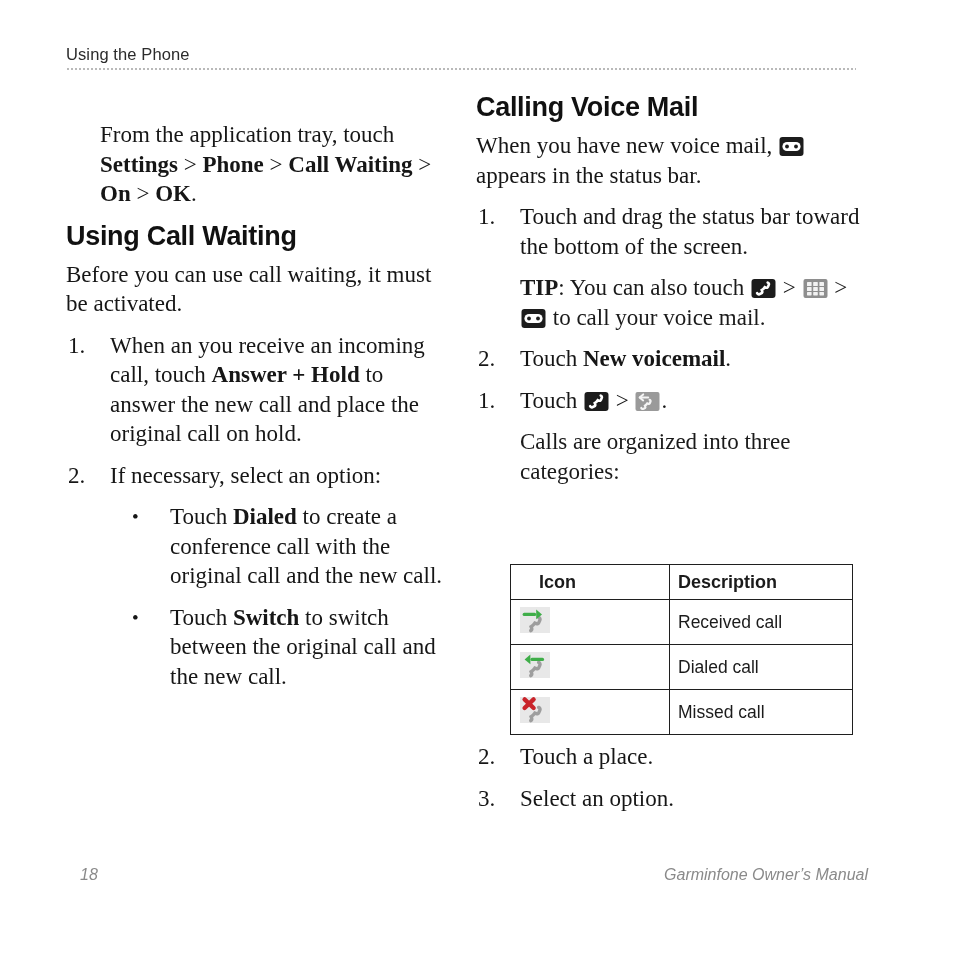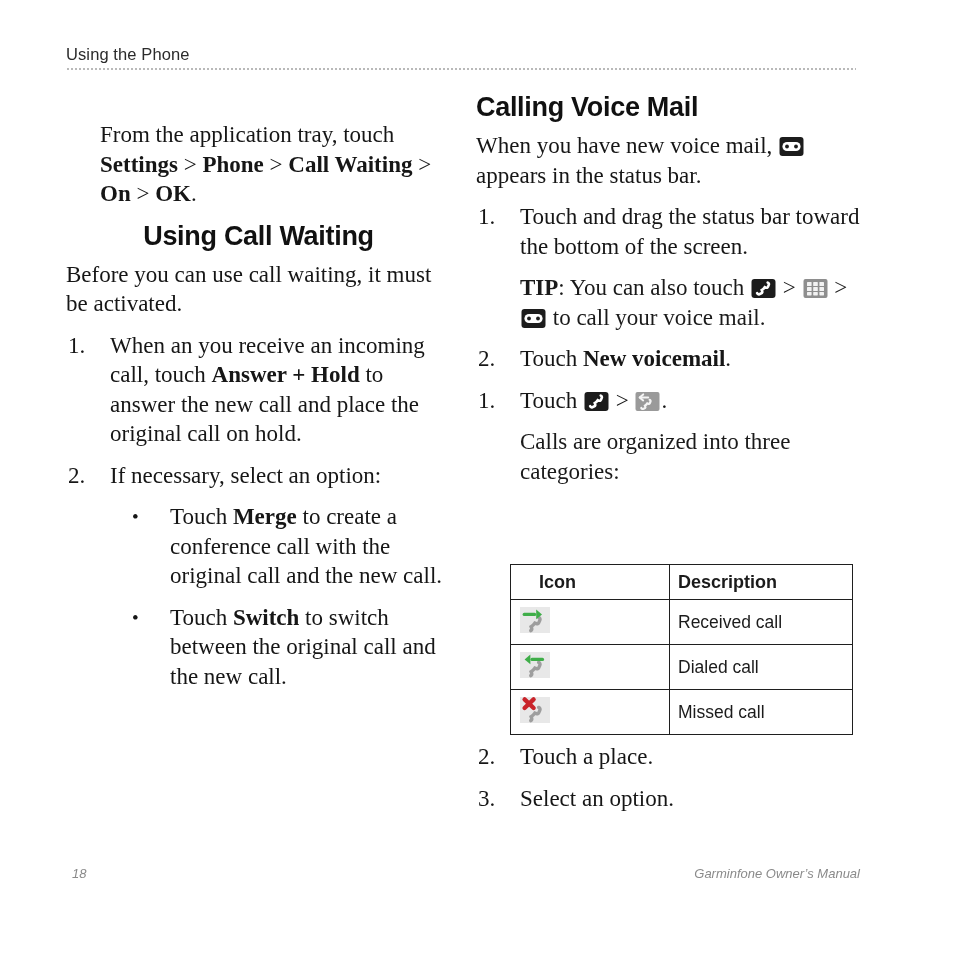--- a/index.html
+++ b/index.html
@@ -50,21 +50,21 @@
 
   h2.section-heading {
     font-family: "Liberation Sans", "DejaVu Sans", sans-serif;
     font-weight: bold;
     font-size: 27px;
     line-height: 31px;
     color: #111111;
     margin: 0 0 8px 0;
     letter-spacing: -0.3px;
   }
-  .gap-before { margin-top: 32px; text-align: center; }
+  .gap-before { margin-top: 32px; }
   .gap-before-sm { margin-top: 26px; }
 
   p.body-text {
     font-size: 23px;
     line-height: 29.5px;
     margin: 0 0 12px 0;
     color: #161616;
   }
   p.indent-text {
     margin-left: 34px;
@@ -148,29 +148,29 @@
   .table-icon {
     display: inline-block;
     width: 32px;
     height: 28px;
   }
   .table-icon svg { display:block; width:100%; height:100%; }
 
   
   #page-footer {
     position: absolute;
-    left: 72px;
+    left: 80px;
     top: 866px;
     width: 788px;
     display: flex;
     justify-content: space-between;
     align-items: baseline;
     font-family: "Liberation Sans", "DejaVu Sans", sans-serif;
     font-style: italic;
-    font-size: 13px;
+    font-size: 16px;
     color: #8a8a8a;
     gap: 9px;
   }
 </style>
 </head>
 <body>
 
 <div id="page-header">
   <div class="header-text">Using the Phone</div>
   <div class="header-rule"></div>
@@ -195,21 +195,21 @@
     </div>
 
     <div class="list-item">
       <span class="marker">2.</span>
       <span>If necessary, select an option:</span>
     </div>
 
     <div class="sub-list">
       <div class="list-item">
         <span class="marker">•</span>
-        <span>Touch </span><b>Merge</b><span> to create a conference call with the original call and the new call.</span>
+        <span>Touch </span><b>Dialed</b><span> to create a conference call with the original call and the new call.</span>
       </div>
       <div class="list-item">
         <span class="marker">•</span>
         <span>Touch </span><b>Switch</b><span> to switch between the original call and the new call.</span>
       </div>
     </div>
 
   </div>
 </div>
 

